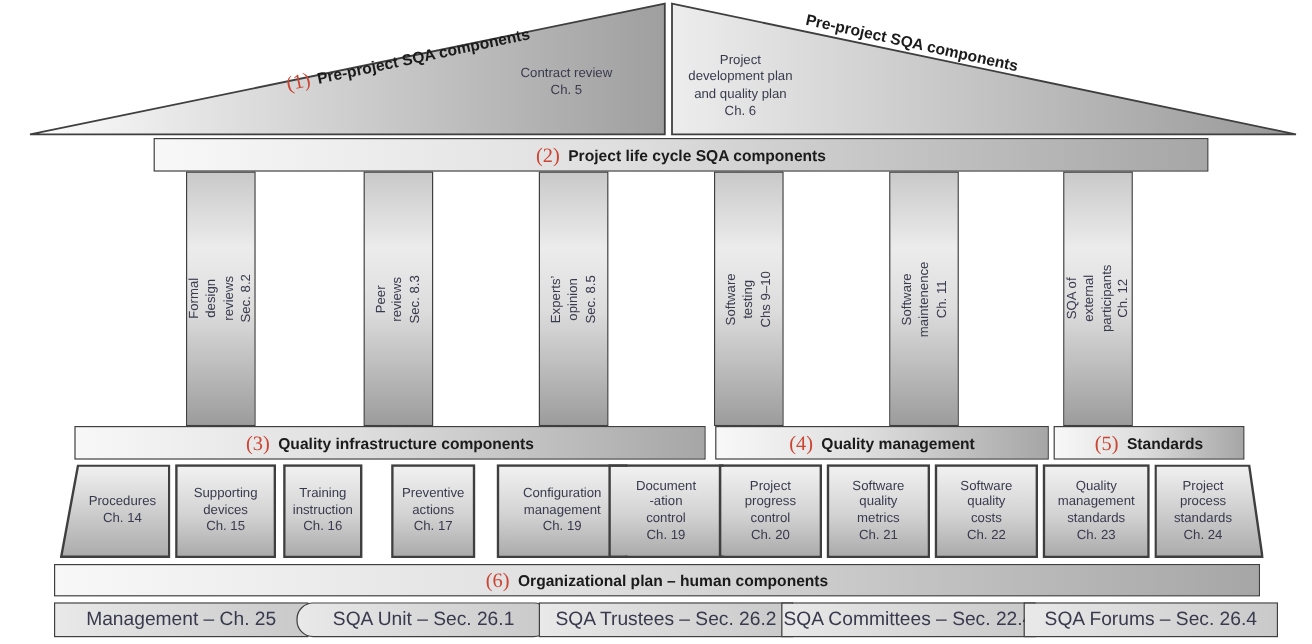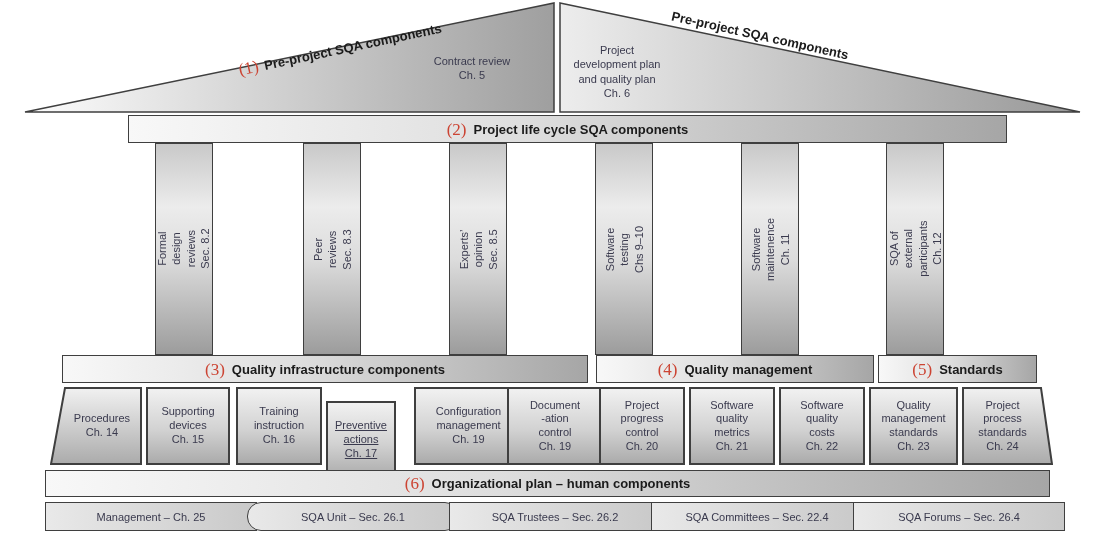--- a/index.html
+++ b/index.html
@@ -52,21 +52,21 @@
     text-align:center; white-space:pre-line;
     font-size:11px; line-height:1.25; color:#3a3a4e;
   }
 
   
   .basecell {
     box-sizing:border-box; width:212px; height:29px;
     border:1.5px solid #3f3f3f;
     background:linear-gradient(90deg,#e9e9e9 0%,#c9c9c9 100%);
     display:flex; align-items:center; justify-content:center;
-    font-size:11px; color:#3a3a4e; white-space:nowrap;
+    font-size:16px; color:#3a3a4e; white-space:nowrap;
   }
 
   
   .roof-label {
     display:flex; align-items:baseline; justify-content:center; gap:6px;
     font-weight:bold; font-size:13px; color:#1b1b1b; white-space:nowrap;
   }
   .roofbox {
     text-align:center; white-space:pre-line;
     font-size:11px; line-height:1.3; color:#3a3a4e;
@@ -160,24 +160,24 @@
         </defs>
       <polygon points="15,1 91,1 91,77 1,77" fill="url(#t1g)" stroke="#3f3f3f" stroke-width="2"></polygon>
     </svg>
     <div class="trap-text" style="padding-left:12px;">Procedures
 Ch. 14</div>
   </div>
 
   <div class="abs cell" style="left:146px; top:387px; width:84px;">Supporting
 devices
 Ch. 15</div>
-  <div class="abs cell" style="left:236px; top:387px; width:86px;">Training
+  <div class="abs cell" style="left:236px; top:387px; width:66px;">Training
 instruction
 Ch. 16</div>
-  <div class="abs cell" style="left:326px; top:401px; width:70px;text-decoration:underline;">Preventive
+  <div class="abs cell" style="left:326px; top:387px; width:70px;">Preventive
 actions
 Ch. 17</div>
   <div class="abs cell" style="left:414px; top:387px; width:109px;">Configuration
 management
 Ch. 19</div>
   <div class="abs cell" style="left:507px; top:387px; width:96px;">Document
 -ation
 control
 Ch. 19</div>
   <div class="abs cell" style="left:599px; top:387px; width:86px;">Project

